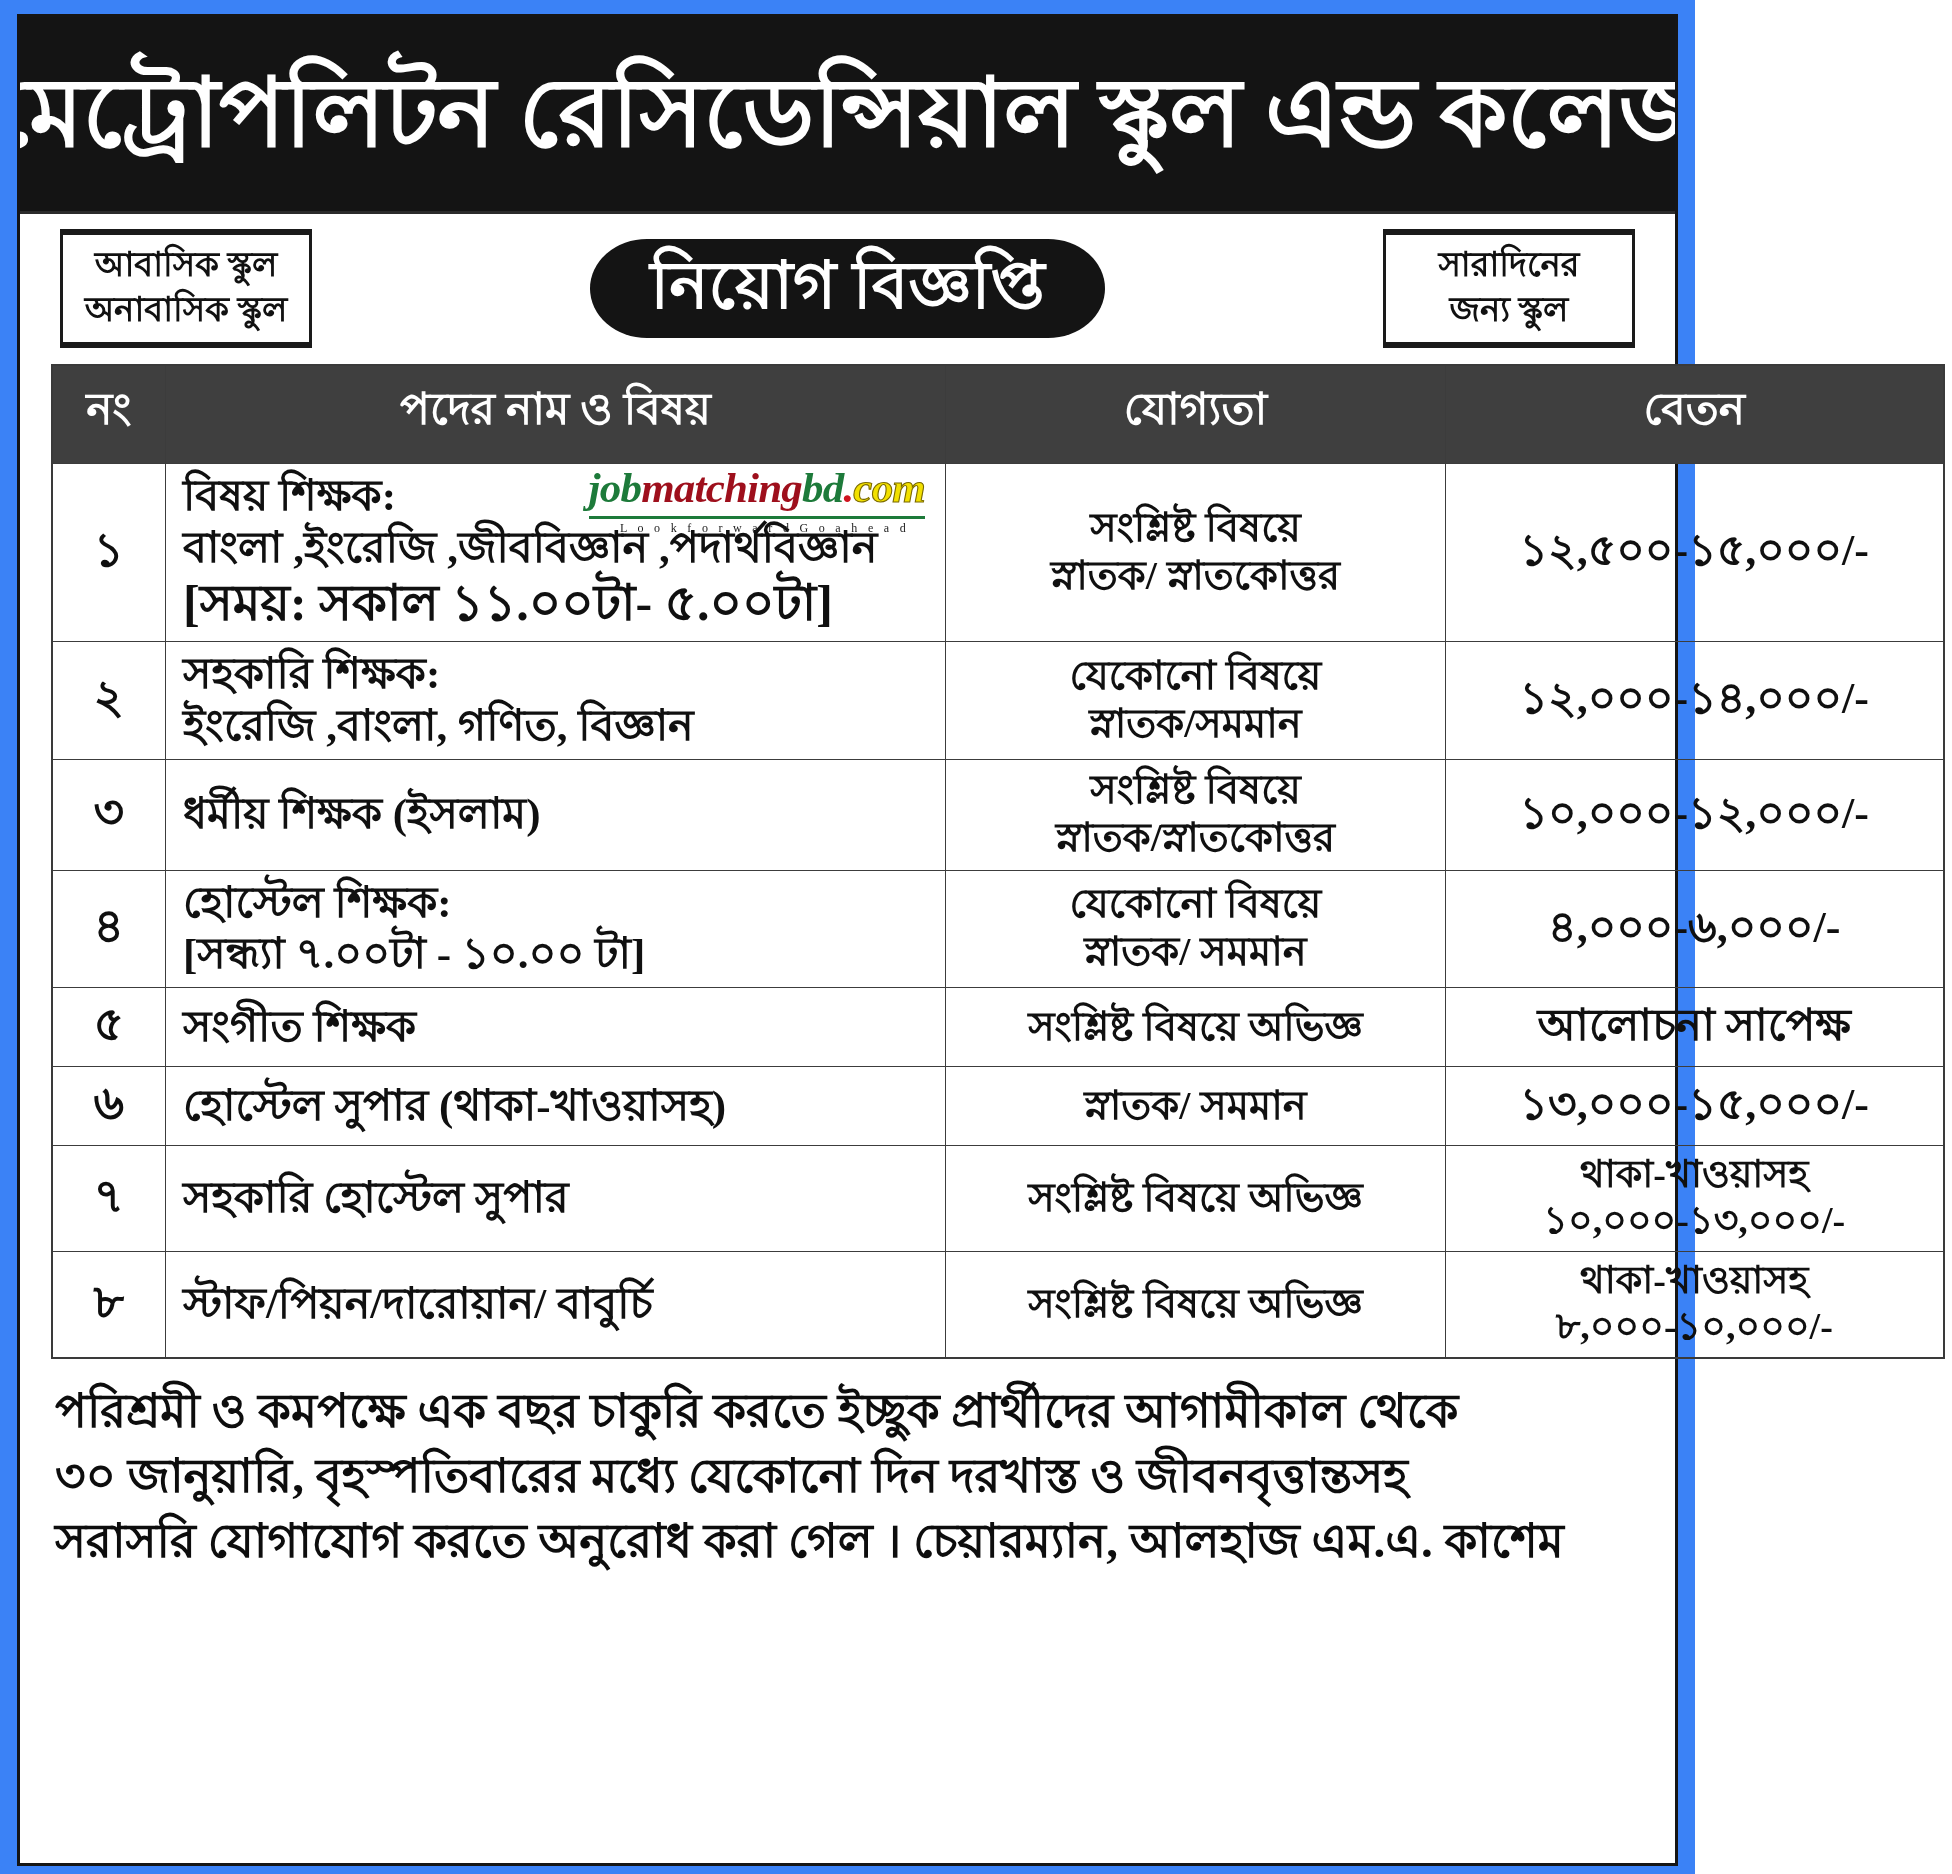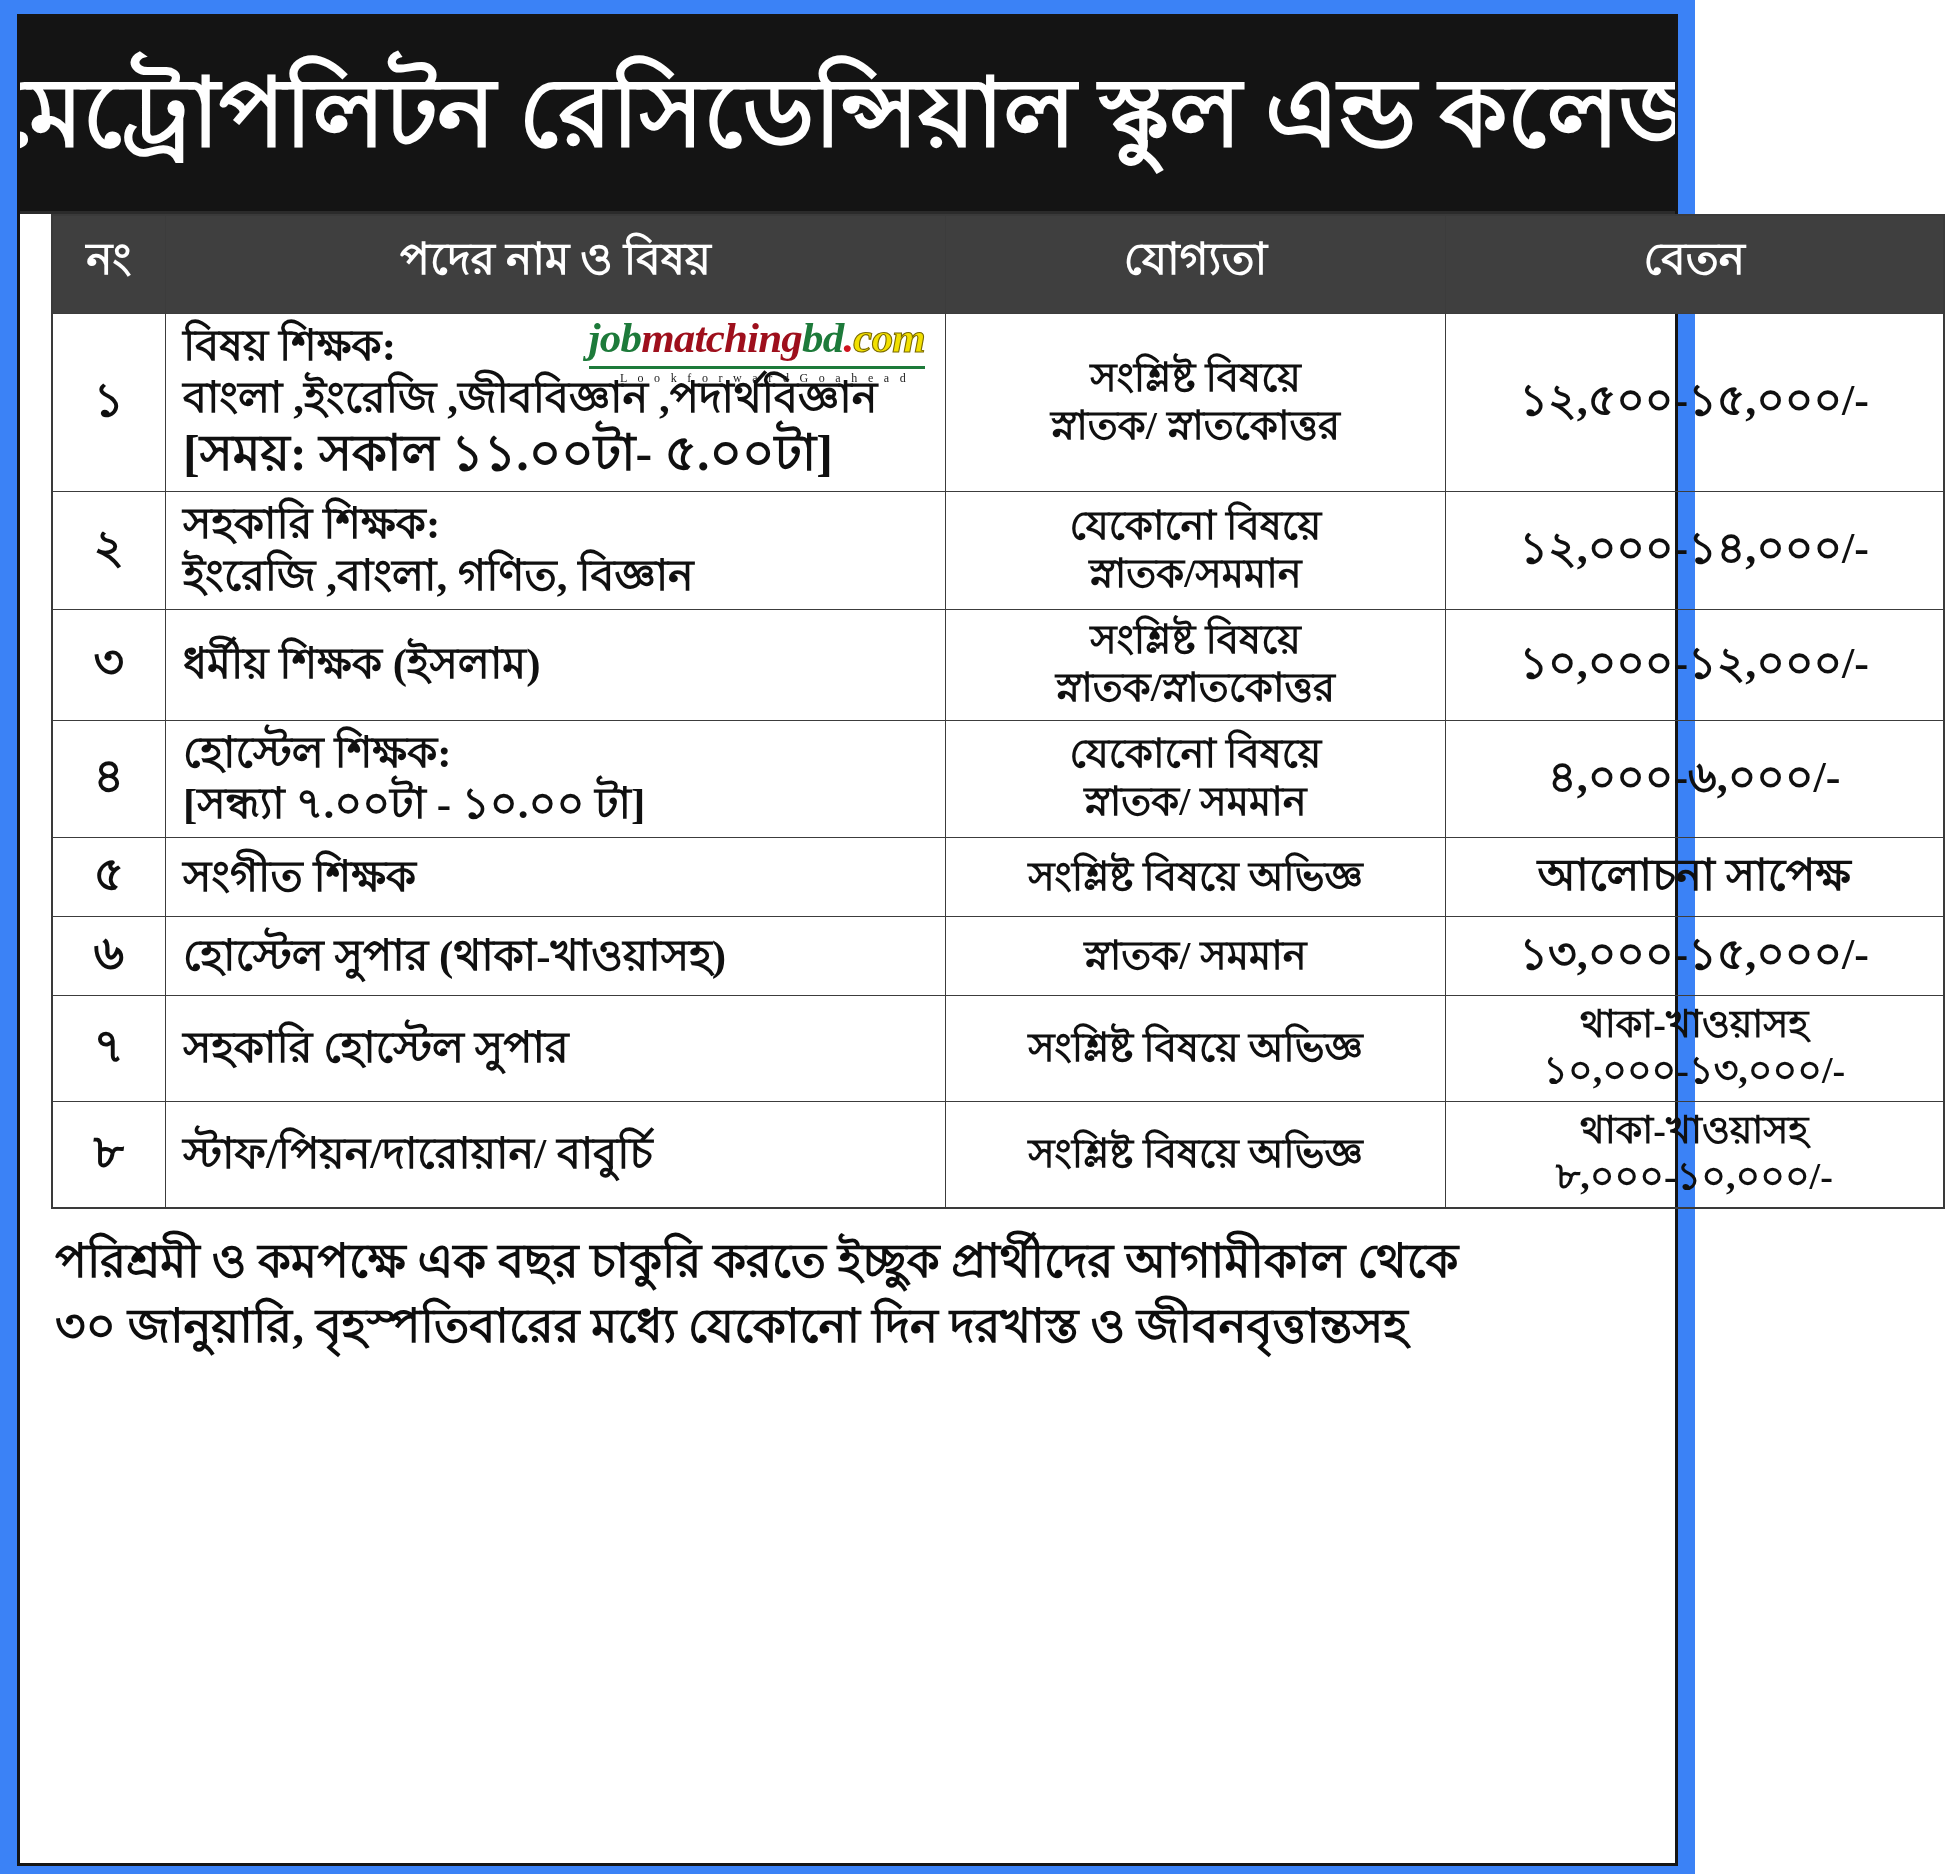--- a/index.html
+++ b/index.html
@@ -228,20 +228,33 @@
 <body>
 
 <div id="poster">
   <div class="frame">
 
     <div class="masthead">
       <div class="masthead-title">মেট্রোপলিটন রেসিডেন্সিয়াল স্কুল এন্ড কলেজ</div>
     </div>
 
 
+    <div class="bannerrow">
+      <div class="badge">
+        <div class="badge-line">আবাসিক স্কুল</div>
+        <div class="badge-line">অনাবাসিক স্কুল</div>
+      </div>
+
+      <div class="pill">নিয়োগ বিজ্ঞপ্তি</div>
+
+      <div class="badge">
+        <div class="badge-line">সারাদিনের</div>
+        <div class="badge-line">জন্য স্কুল</div>
+      </div>
+    </div>
 
     <div class="table-wrap">
       <table class="jobs">
         <colgroup>
           <col class="c-no">
             <col class="c-pos">
             <col class="c-qual">
             <col class="c-sal">
         </colgroup>
         <thead>
@@ -372,17 +385,18 @@
             </td>
           </tr>
 
         </tbody>
       </table>
     </div>
 
     <div class="footer">
       <div class="foot-line">পরিশ্রমী ও কমপক্ষে এক বছর চাকুরি করতে ইচ্ছুক প্রার্থীদের আগামীকাল থেকে</div>
       <div class="foot-line">৩০ জানুয়ারি, বৃহস্পতিবারের মধ্যে যেকোনো দিন দরখাস্ত ও জীবনবৃত্তান্তসহ</div>
+      <div class="foot-line">সরাসরি যোগাযোগ করতে অনুরোধ করা গেল । চেয়ারম্যান, আলহাজ এম.এ. কাশেম</div>
     </div>
 
   </div>
 </div>
 
 
 </body></html>

